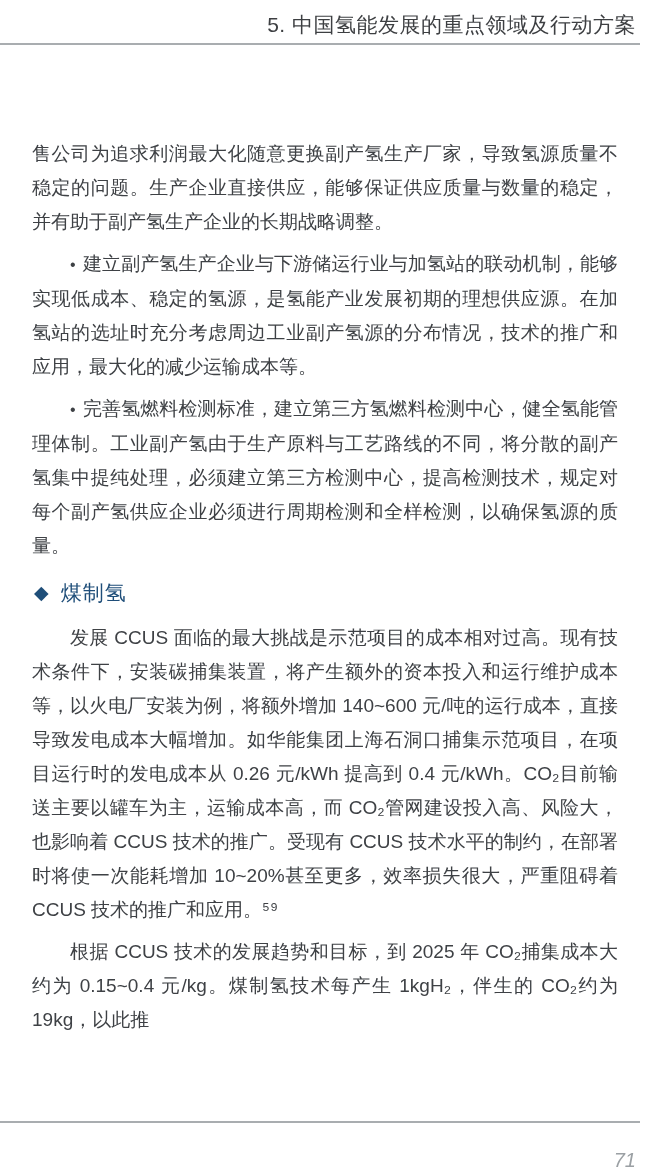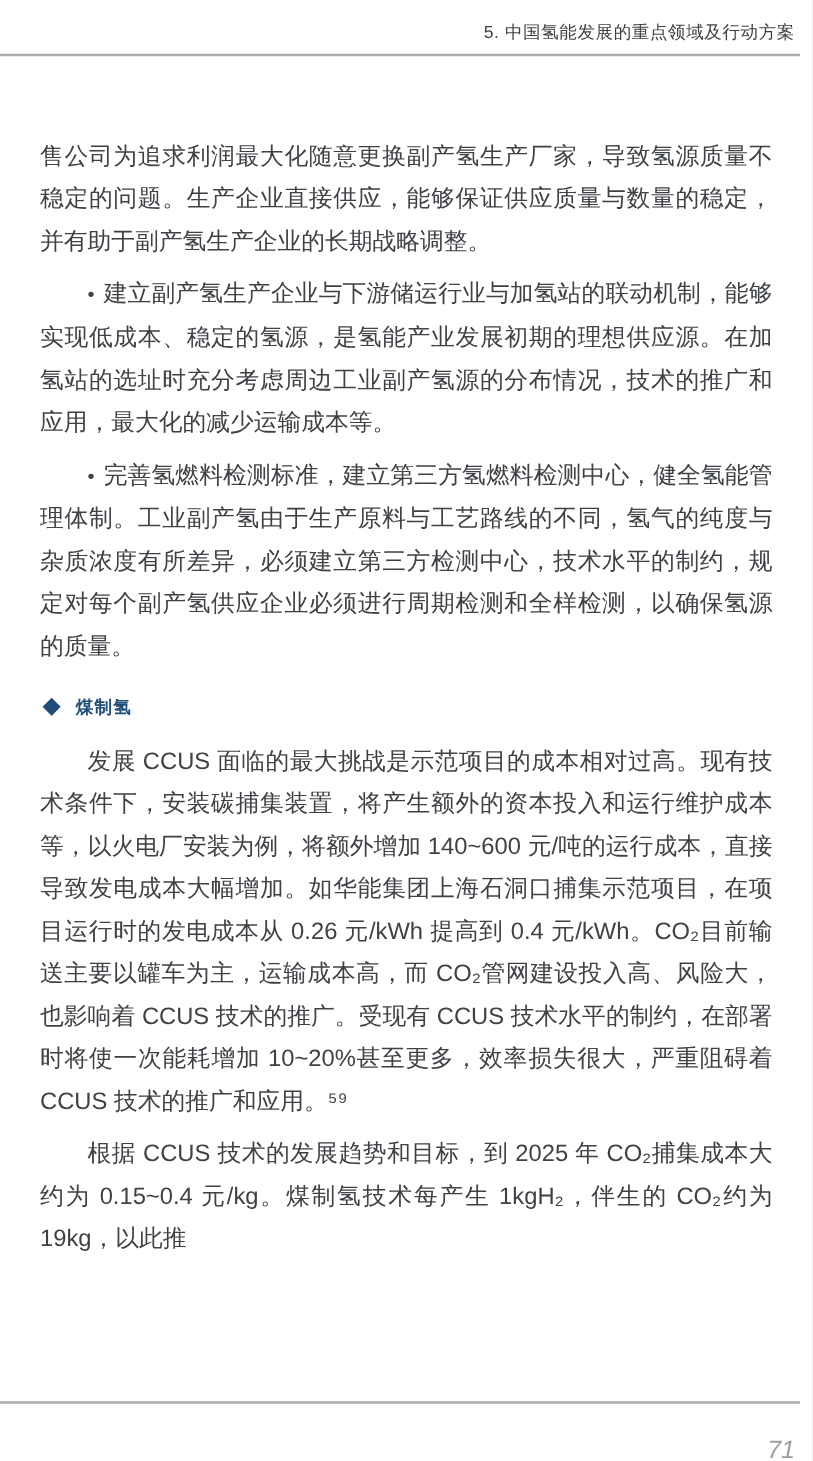--- a/index.html
+++ b/index.html
@@ -10,34 +10,34 @@
     margin: 0 auto;
     background: #ffffff;
     overflow: hidden;
     font-family: "Liberation Sans", "DejaVu Sans", sans-serif;
     color: #3e4145;
   }
   
   .doc-header {
     padding: 13px 14px 0 0;
     text-align: right;
-    font-size: 14px;
+    font-size: 21px;
     line-height: 24px;
     color: #3d3f42;
     letter-spacing: 0.5px;
   }
   .header-rule {
     margin-top: 6px;
     width: 640px;
     height: 2px;
     background: #a9adb0;
   }
   
   .main {
-    margin-top: 64px;
+    margin-top: 92px;
     padding: 0 32px;
   }
   .para {
     font-size: 19px;
     line-height: 34px;
     text-align: justify;
     margin: 0 0 8px 0;
     color: #3e4145;
   }
   .para.indent { text-indent: 2em; }
@@ -53,23 +53,23 @@
     margin: 18px 0 16px 2px;
     color: #1f4e79;
   }
   .diamond {
     font-size: 19px;
     line-height: 24px;
     margin-right: 12px;
     color: #1f4e79;
   }
   .section-label {
-    font-size: 14px;
+    font-size: 21px;
     line-height: 24px;
-    font-weight: 700;
+    font-weight: 400;
     letter-spacing: 1px;
     text-align: center;
   }
   
   .doc-footer {
     position: absolute;
     left: 0; right: 0;
     top: 1121px;
   }
   .footer-rule {
@@ -99,21 +99,21 @@
   <div class="main">
 
     <div class="para">售公司为追求利润最大化随意更换副产氢生产厂家，导致氢源质量不稳定的问题。生产企业直接供应，能够保证供应质量与数量的稳定，并有助于副产氢生产企业的长期战略调整。</div>
 
 
     <div class="para indent">
       <span class="bullet-char">•</span><span>建立副产氢生产企业与下游储运行业与加氢站的联动机制，能够实现低成本、稳定的氢源，是氢能产业发展初期的理想供应源。在加氢站的选址时充分考虑周边工业副产氢源的分布情况，技术的推广和应用，最大化的减少运输成本等。</span>
     </div>
 
     <div class="para indent">
-      <span class="bullet-char">•</span><span>完善氢燃料检测标准，建立第三方氢燃料检测中心，健全氢能管理体制。工业副产氢由于生产原料与工艺路线的不同，氢气的纯度与杂质浓度有所差异，必须建立第三方检测中心，技术水平的制约，规定对每个副产氢供应企业必须进行周期检测和全样检测，以确保氢源的质量。</span>
+      <span class="bullet-char">•</span><span>完善氢燃料检测标准，建立第三方氢燃料检测中心，健全氢能管理体制。工业副产氢由于生产原料与工艺路线的不同，将分散的副产氢集中提纯处理，必须建立第三方检测中心，提高检测技术，规定对每个副产氢供应企业必须进行周期检测和全样检测，以确保氢源的质量。</span>
     </div>
 
     <div class="section-heading">
       <span class="diamond">◆</span>
       <span class="section-label">煤制氢</span>
     </div>
 
 
     <div class="para indent">发展 CCUS 面临的最大挑战是示范项目的成本相对过高。现有技术条件下，安装碳捕集装置，将产生额外的资本投入和运行维护成本等，以火电厂安装为例，将额外增加 140~600 元/吨的运行成本，直接导致发电成本大幅增加。如华能集团上海石洞口捕集示范项目，在项目运行时的发电成本从 0.26 元/kWh 提高到 0.4 元/kWh。CO₂目前输送主要以罐车为主，运输成本高，而 CO₂管网建设投入高、风险大，也影响着 CCUS 技术的推广。受现有 CCUS 技术水平的制约，在部署时将使一次能耗增加 10~20%甚至更多，效率损失很大，严重阻碍着 CCUS 技术的推广和应用。⁵⁹</div>
 

